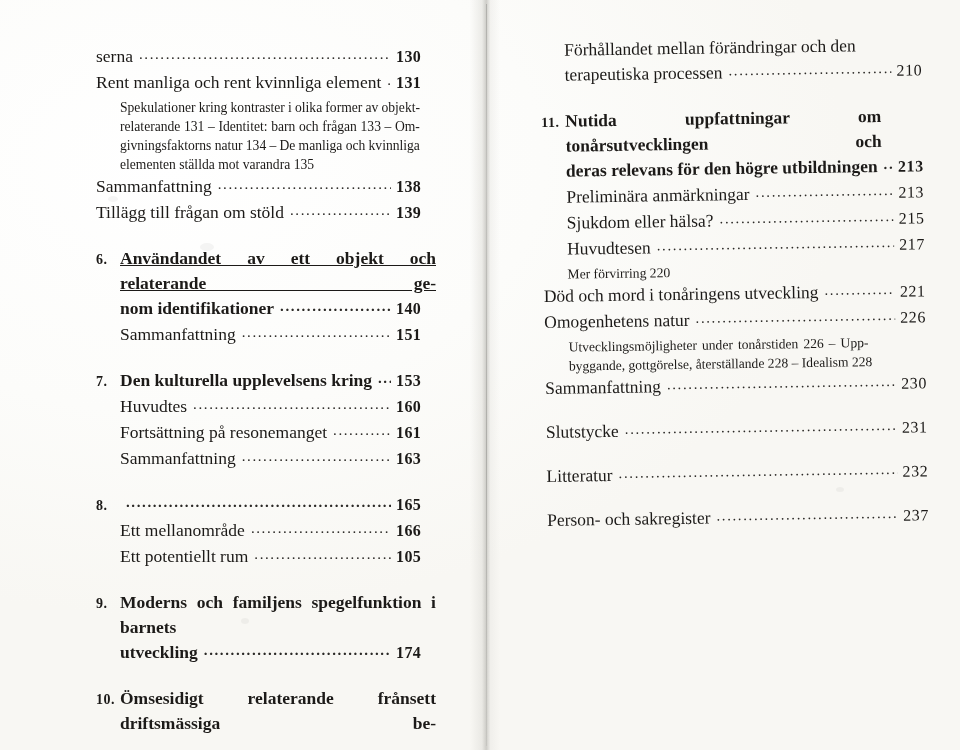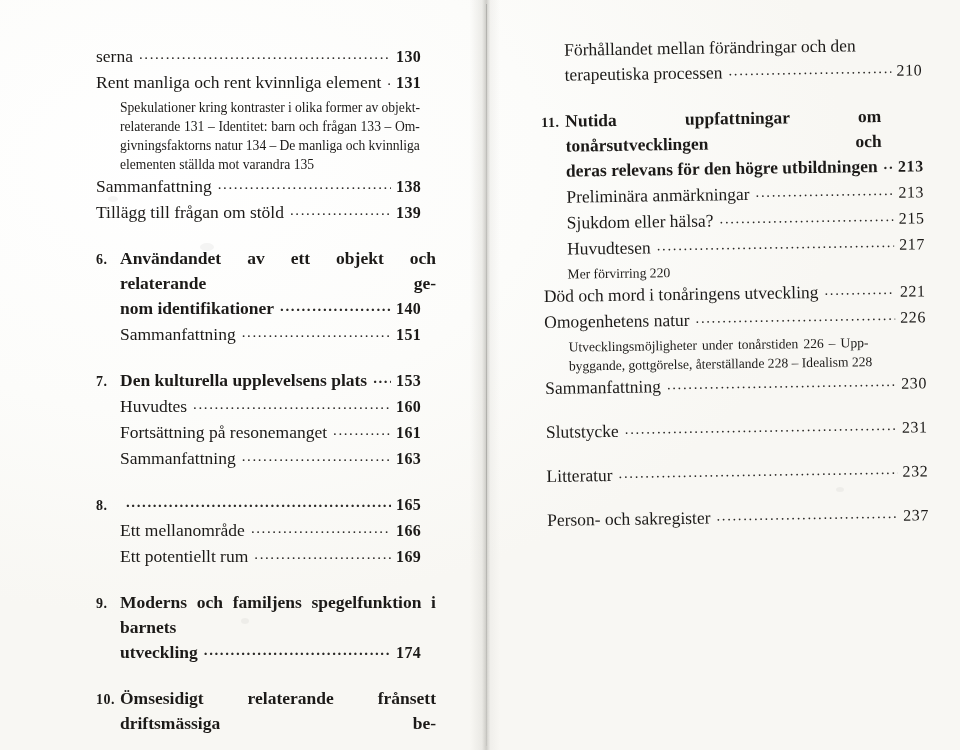--- a/index.html
+++ b/index.html
@@ -205,38 +205,38 @@
       </div>
       <div style="height: 0px;"></div>
       <div class="entry">
         <span class="etitle">Tillägg till frågan om stöld</span>
         <span class="dots">....................................................................................</span>
         <span class="pgnum">139</span>
       </div>
       <div style="height: 20px;"></div>
       <div class="entry bold">
         <span class="num-prefix">6.</span>
-        <span class="etitle" style="display: inline-block; width: 316px; text-align: justify; text-align-last: justify; white-space: normal;">Användandet av ett objekt och relaterande ge-</span>
+        <span class="etitle" style="display: inline-block; width: 316px; text-align: justify; text-align-last: justify; white-space: normal; text-decoration: underline;">Användandet av ett objekt och relaterande ge-</span>
       </div>
       <div class="entry bold">
         <span class="num-prefix"></span>
         <span class="etitle">nom identifikationer</span>
         <span class="dots">....................................................................................</span>
         <span class="pgnum">140</span>
       </div>
       <div style="height: 0px;"></div>
       <div class="entry ind1">
         <span class="etitle">Sammanfattning</span>
         <span class="dots">....................................................................................</span>
         <span class="pgnum">151</span>
       </div>
       <div style="height: 20px;"></div>
       <div class="entry bold">
         <span class="num-prefix">7.</span>
-        <span class="etitle">Den kulturella upplevelsens plats</span>
+        <span class="etitle">Den kulturella upplevelsens kring</span>
         <span class="dots">....................................................................................</span>
         <span class="pgnum">153</span>
       </div>
       <div style="height: 0px;"></div>
       <div class="entry ind1">
         <span class="etitle">Huvudtes</span>
         <span class="dots">....................................................................................</span>
         <span class="pgnum">160</span>
       </div>
       <div style="height: 0px;"></div>
@@ -260,21 +260,21 @@
       <div style="height: 0px;"></div>
       <div class="entry ind1">
         <span class="etitle">Ett mellanområde</span>
         <span class="dots">....................................................................................</span>
         <span class="pgnum">166</span>
       </div>
       <div style="height: 0px;"></div>
       <div class="entry ind1">
         <span class="etitle">Ett potentiellt rum</span>
         <span class="dots">....................................................................................</span>
-        <span class="pgnum">169</span>
+        <span class="pgnum">105</span>
       </div>
       <div style="height: 20px;"></div>
       <div class="entry bold">
         <span class="num-prefix">9.</span>
         <span class="etitle" style="display: inline-block; width: 316px; text-align: justify; text-align-last: justify; white-space: normal;">Moderns och familjens spegelfunktion i barnets</span>
       </div>
       <div class="entry bold">
         <span class="num-prefix"></span>
         <span class="etitle">utveckling</span>
         <span class="dots">....................................................................................</span>

